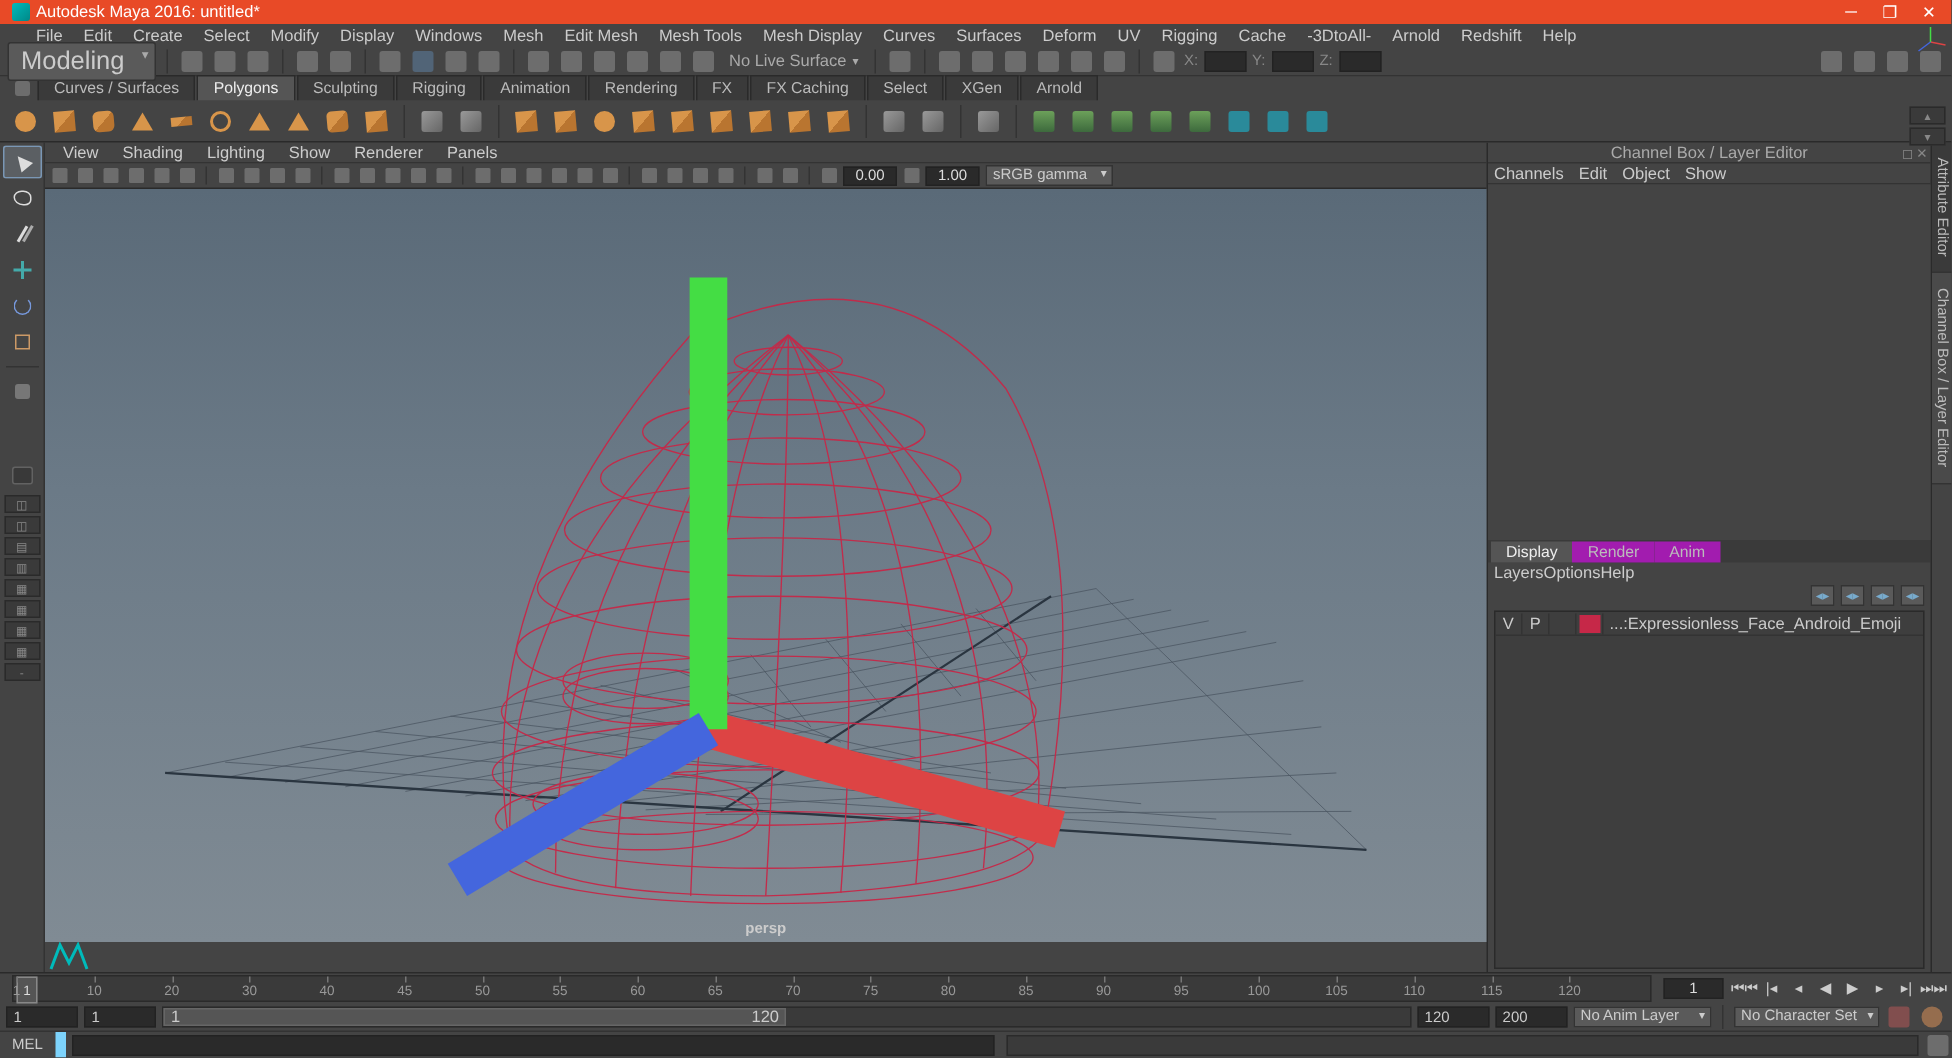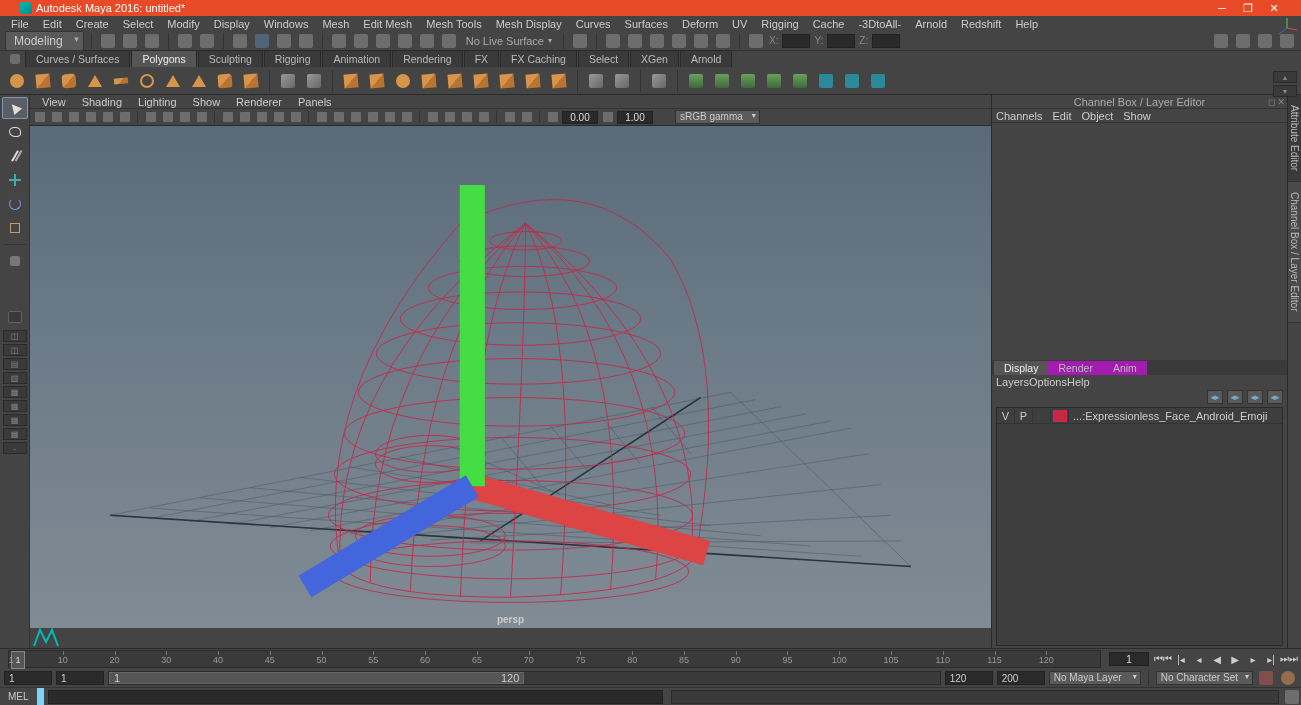--- a/index.html
+++ b/index.html
@@ -1,31 +1,31 @@
 <!DOCTYPE html>
 <html><head>
 <meta charset="utf-8">
 <style>
 * { margin: 0; padding: 0; box-sizing: border-box; font-family: "Segoe UI", Tahoma, sans-serif; font-size: 11px; user-select: none; }
 body { width: 1301px; height: 705px; background: #444444; overflow: hidden; display: flex; flex-direction: column; }
 
 
-.titlebar { height: 16px; background: #e84a27; display: flex; align-items: center; padding: 0 20px; color: #ddd; }
+.titlebar { height: 16px; background: #e84a27; display: flex; align-items: center; padding: 0 8px; color: #ddd; }
 .titlebar .title-icon { width: 12px; height: 12px; background: linear-gradient(135deg,#0bb,#088); border-radius: 2px; margin-right: 4px; }
 .titlebar .title { flex: 1; color: #fff; font-size: 11px; }
 .win-controls { display: flex; gap: 12px; align-items: center; }
 .win-btn { width: 14px; height: 12px; display: flex; align-items: center; justify-content: center; color: #fff; cursor: pointer; }
 
 
-.menubar { height: 15px; background: #444444; display: flex; align-items: center; padding: 0 4px; gap: 0; }
+.menubar { height: 15px; background: #444444; display: flex; align-items: center; padding: 0 17px; gap: 0; }
 .menubar span { color: #ccc; padding: 0 7px; cursor: pointer; font-size: 11px; }
 
 
 .moderow { height: 20px; background: #444444; display: flex; align-items: center; padding: 0 5px; gap: 4px; border-bottom: 1px solid #333; }
-.mode-select { background: #5a5a5a; color: #ccc; padding: 2px 20px 2px 8px; border: 1px solid #333; border-radius: 2px; min-width: 72px; display:inline-block; position:relative; font-size:12px;}
+.mode-select { background: #5a5a5a; color: #ccc; padding: 2px 20px 2px 8px; border: 1px solid #333; border-radius: 2px; min-width: 72px; display:inline-block; position:relative; font-size:17px;}
 .mode-select::after { content: "▾"; position:absolute; right:4px; top:2px; font-size:9px; color:#aaa;}
 .divider { width: 1px; height: 16px; background: #333; margin: 0 3px; }
 .icon-btn { width: 18px; height: 18px; display: flex; align-items: center; justify-content: center; cursor: pointer; border-radius: 2px; }
 .icon-placeholder { width: 14px; height: 14px; background: #888; border-radius: 2px; opacity: .6; }
 .live-surface { color:#aaa; font-size:11px; padding:0 4px; display:flex; align-items:center; gap:4px;}
 .axis-input { background:#2a2a2a; border:1px solid #222; color:#aaa; width:28px; height:14px; font-size:10px; padding:0 2px;}
 .axis-label { color:#888; font-size:10px;}
 
 
 .shelf-tabs { height: 16px; background: #444; display: flex; align-items: flex-end; padding: 0 5px; gap: 0; }
@@ -65,21 +65,21 @@
 
 
 .view-col { flex: 1; display: flex; flex-direction: column; min-width: 0; }
 .panel-menu { height: 14px; background: #444; display: flex; align-items: center; padding: 0 4px; border-bottom:1px solid #333;}
 .panel-menu span { color:#ccc; font-size:11px; padding:0 8px; cursor:pointer;}
 .panel-toolbar { height: 17px; background: #444; display:flex; align-items:center; padding:0 2px; gap:2px; border-bottom:1px solid #2a2a2a;}
 .panel-toolbar .mini-btn { width:15px; height:14px; display:flex; align-items:center; justify-content:center; cursor:pointer;}
 .panel-toolbar .mini-ico { width:10px; height:10px; background:#888; border-radius:1px; opacity:.6;}
 .panel-toolbar .divider{height:12px;}
 .num-field { background:#2a2a2a; border:1px solid #222; color:#ddd; width:36px; height:13px; font-size:10px; padding:0 4px; text-align:center;}
-.gamma-select { background:#5a5a5a; border:1px solid #333; color:#ccc; font-size:10px; padding: 0 16px 0 4px; height:14px; margin-left:20px; position:relative;}
+.gamma-select { background:#5a5a5a; border:1px solid #333; color:#ccc; font-size:10px; padding: 0 16px 0 4px; height:14px; margin-left:2px; position:relative;}
 .gamma-select::after{content:"▾"; position:absolute; right:3px; top:0; font-size:8px;}
 
 
 .viewport { flex:1; position:relative; background: linear-gradient(180deg, #5a6a78 0%, #6b7a87 40%, #808b94 100%); min-height:0;}
 .viewport svg { width:100%; height:100%; display:block;}
 .camera-label { position:absolute; bottom:3px; left:50%; transform:translateX(-50%); color:#ccc; font-size:10px; font-weight:bold;}
 .view-axis { position:absolute; bottom:8px; left:12px; width:30px; height:30px;}
 
 
 .right-panel { width: 296px; background: #444; display:flex; flex-direction:column; border-left:1px solid #2a2a2a;}
@@ -769,21 +769,21 @@
     <input class="range-field" value="1" style="">
     <input class="range-field" value="1" style="">
     <div class="range-slider">
       <div class="range-thumb">
           <span>1</span>
           <span>120</span>
         </div>
     </div>
     <input class="range-field" value="120" style="">
     <input class="range-field" value="200" style="">
-    <div class="anim-select">No Maya Layer</div>
+    <div class="anim-select">No Anim Layer</div>
     <div class="divider"></div>
     <div class="anim-select">No Character Set</div>
     <div class="gear-btn">
         <div class="icon-placeholder" style="background:#a55;"></div>
       </div>
     <div class="gear-btn">
         <div class="icon-placeholder" style="background:#c85;border-radius:50%;"></div>
       </div>
   </div>
   <div class="cmd-row">

